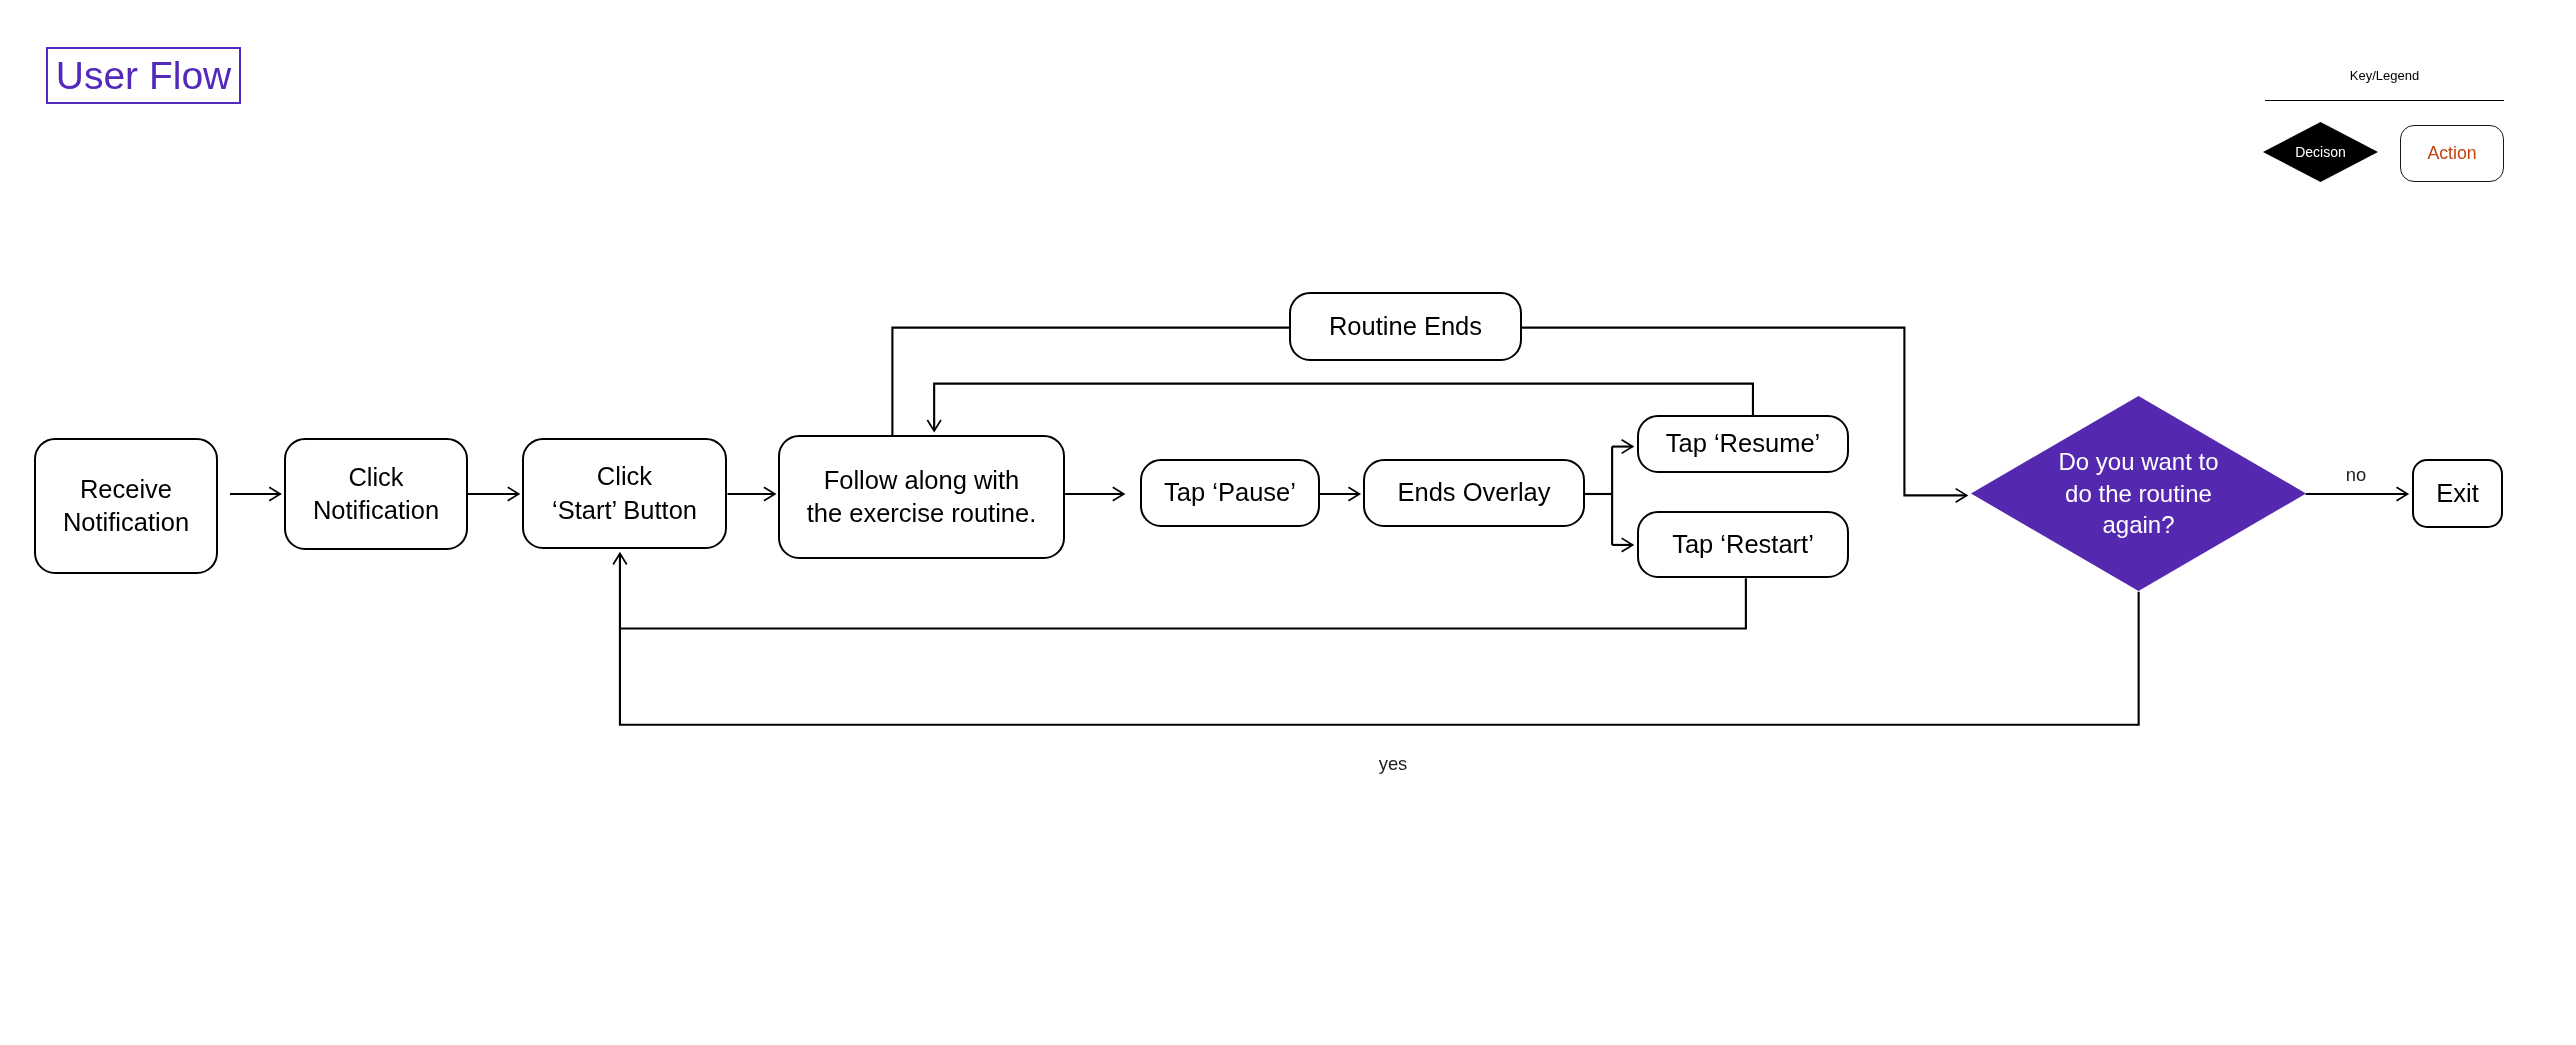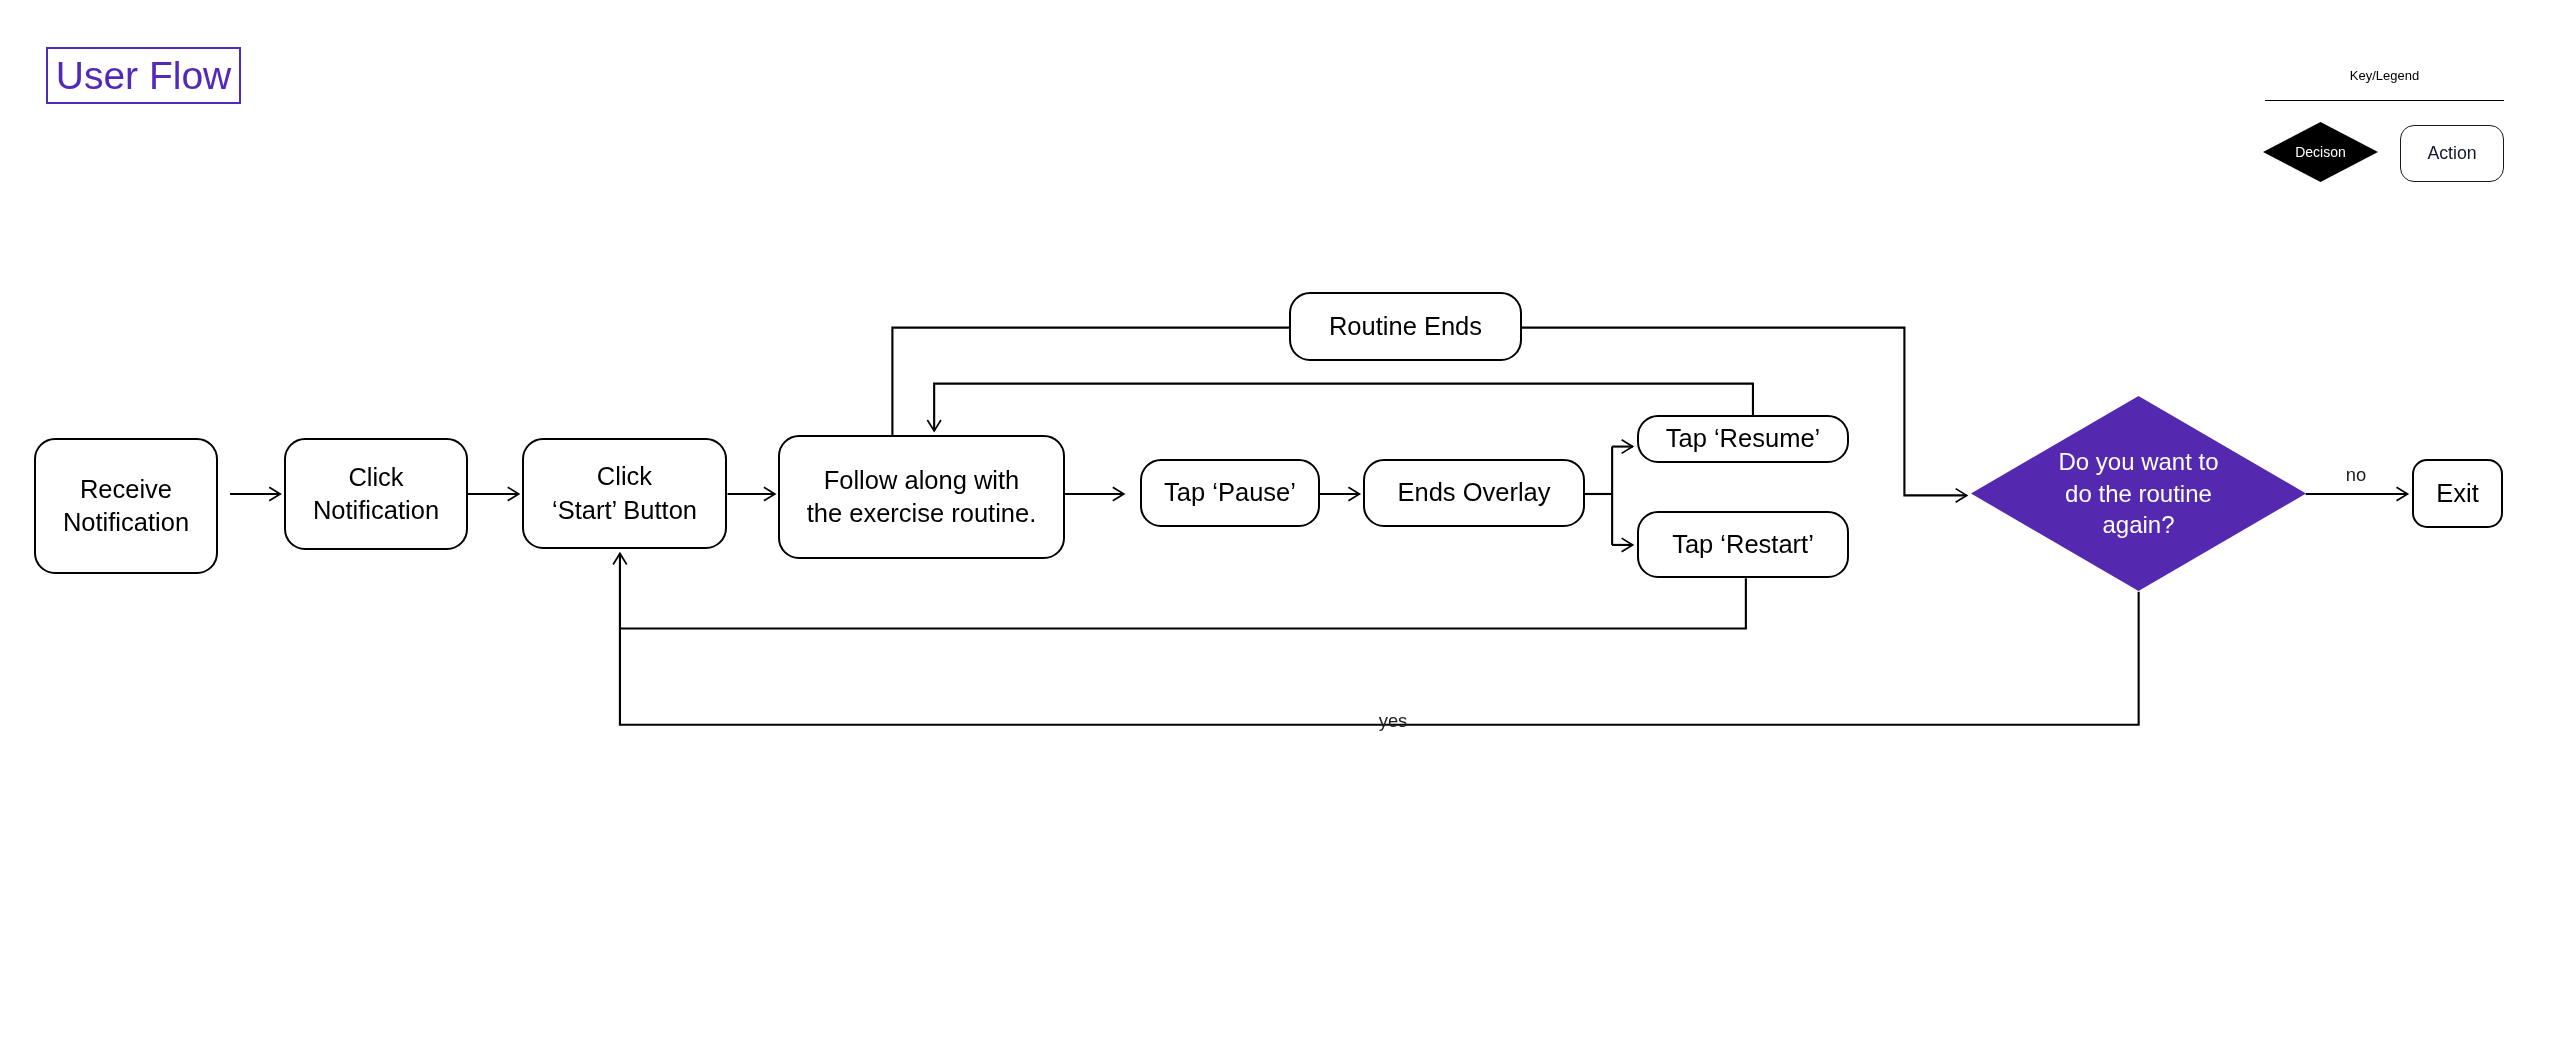--- a/index.html
+++ b/index.html
@@ -69,21 +69,21 @@
     position:absolute;
     background:#000;
     clip-path:polygon(50% 0,100% 50%,50% 100%,0 50%);
     display:flex;align-items:center;justify-content:center;
     color:#fff;font-size:14px;
   }
   .legend-action{
     position:absolute;
     background:#fff;border:1.4px solid #1a1a1a;border-radius:14px;
     display:flex;align-items:center;justify-content:center;
-    font-size:17.7px;color:#0f172a;
+    font-size:17.7px;color:#c2410c;
     box-sizing:border-box;
   }
 </style>
 </head>
 <body>
 
 <div id="canvas">
 
   <svg id="wires" width="2576" height="1046" viewBox="0 0 3640 1478">
     <defs>
@@ -126,29 +126,29 @@
   <div class="node" style="left:522px;top:438px;width:205px;height:111px;">Click
 ‘Start’ Button</div>
 
   <div class="node" style="left:778px;top:435px;width:287px;height:124px;">Follow along with
 the exercise routine.</div>
 
   <div class="node" style="left:1127px;top:459px;width:180px;height:68px;margin-left:13px;">Tap ‘Pause’</div>
 
   <div class="node" style="left:1363px;top:459px;width:222px;height:68px;">Ends Overlay</div>
 
-  <div class="node" style="left:1637px;top:415px;width:212px;height:48px;">Tap ‘Resume’</div>
+  <div class="node" style="left:1637px;top:415px;width:212px;height:58px;">Tap ‘Resume’</div>
 
   <div class="node" style="left:1637px;top:511px;width:212px;height:67px;">Tap ‘Restart’</div>
 
   <div class="node" style="left:1289px;top:292px;width:233px;height:69px;">Routine Ends</div>
 
   <div class="diamond" style="left:1971px;top:396px;width:335px;height:195px;">Do you want to
 do the routine
 again?</div>
 
   <div class="node" style="left:2412px;top:459px;width:91px;height:69px;border-radius:15px;">Exit</div>
 
   <div class="edge-label" style="left:2335px;top:464px;width:42px;">no</div>
-  <div class="edge-label" style="left:1372px;top:710px;width:42px;">yes</div>
+  <div class="edge-label" style="left:1372px;top:753px;width:42px;">yes</div>
 
 </div>
 
 
 </body></html>

